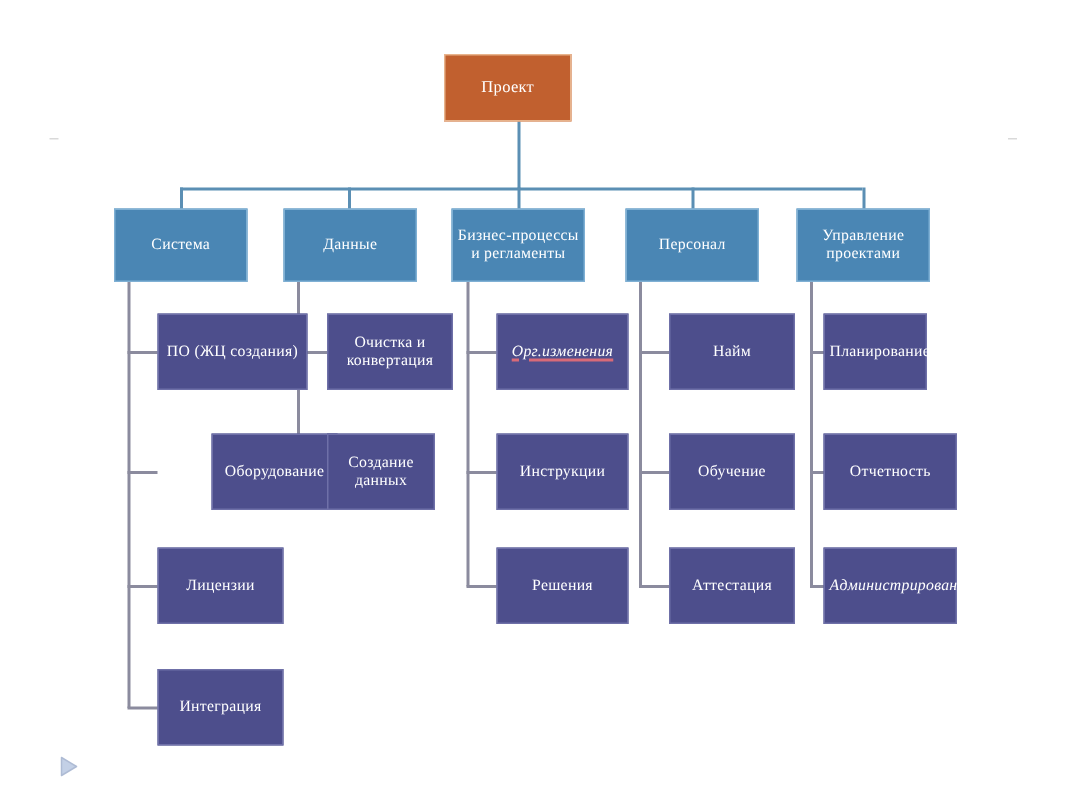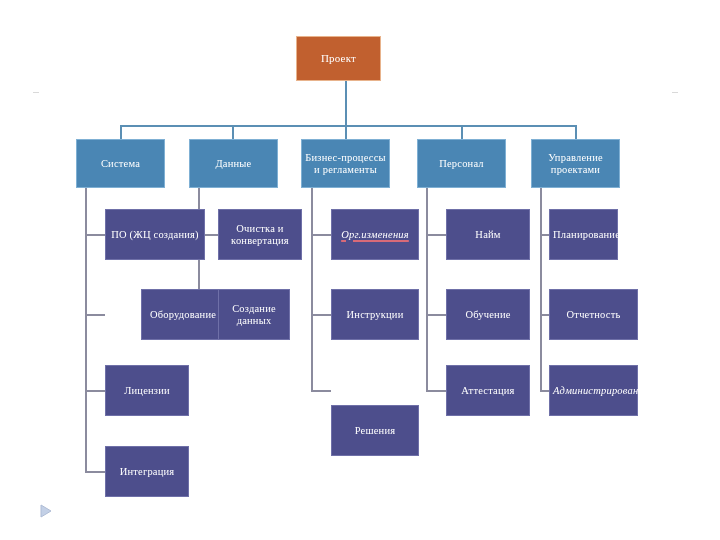--- a/index.html
+++ b/index.html
@@ -190,21 +190,21 @@
   <div class="conn-dark conn-h" style="left:311px; top:234px; width:20px;"></div>
   <div class="conn-dark conn-h" style="left:311px; top:314px; width:20px;"></div>
   <div class="conn-dark conn-h" style="left:311px; top:390px; width:20px;"></div>
 
   <div class="node node-leaf is-link" style="left:331px; top:209px; width:88px; height:51px;">
     <span class="label">Орг.изменения</span>
   </div>
   <div class="node node-leaf" style="left:331px; top:289px; width:88px; height:51px;">
     <span class="label">Инструкции</span>
   </div>
-  <div class="node node-leaf" style="left:331px; top:365px; width:88px; height:51px;margin-top:40px;">
+  <div class="node node-leaf" style="left:331px; top:365px; width:88px; height:51px;">
     <span class="label">Решения</span>
   </div>
 
   <div class="conn-dark conn-v" style="left:426px; top:188px; height:203px;"></div>
   <div class="conn-dark conn-h" style="left:426px; top:234px; width:20px;"></div>
   <div class="conn-dark conn-h" style="left:426px; top:314px; width:20px;"></div>
   <div class="conn-dark conn-h" style="left:426px; top:390px; width:20px;"></div>
 
   <div class="node node-leaf" style="left:446px; top:209px; width:84px; height:51px;">
     <span class="label">Найм</span>

